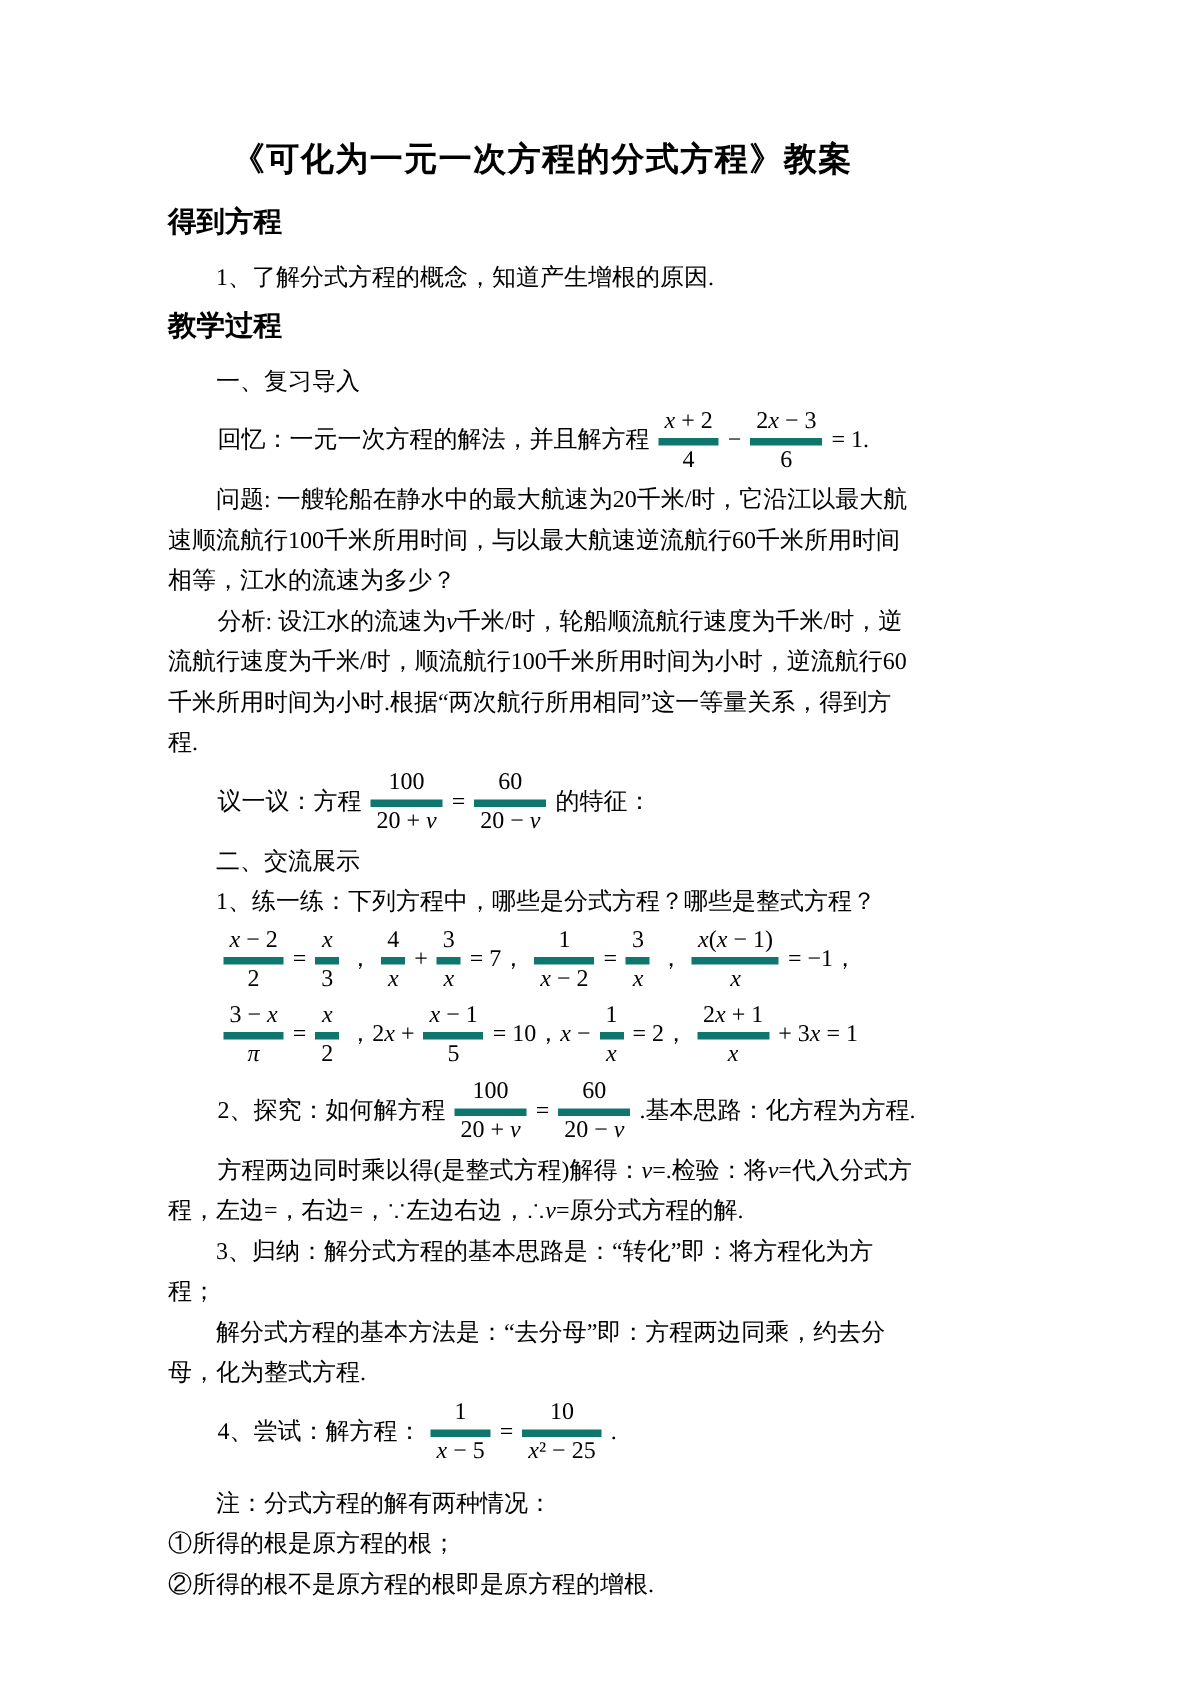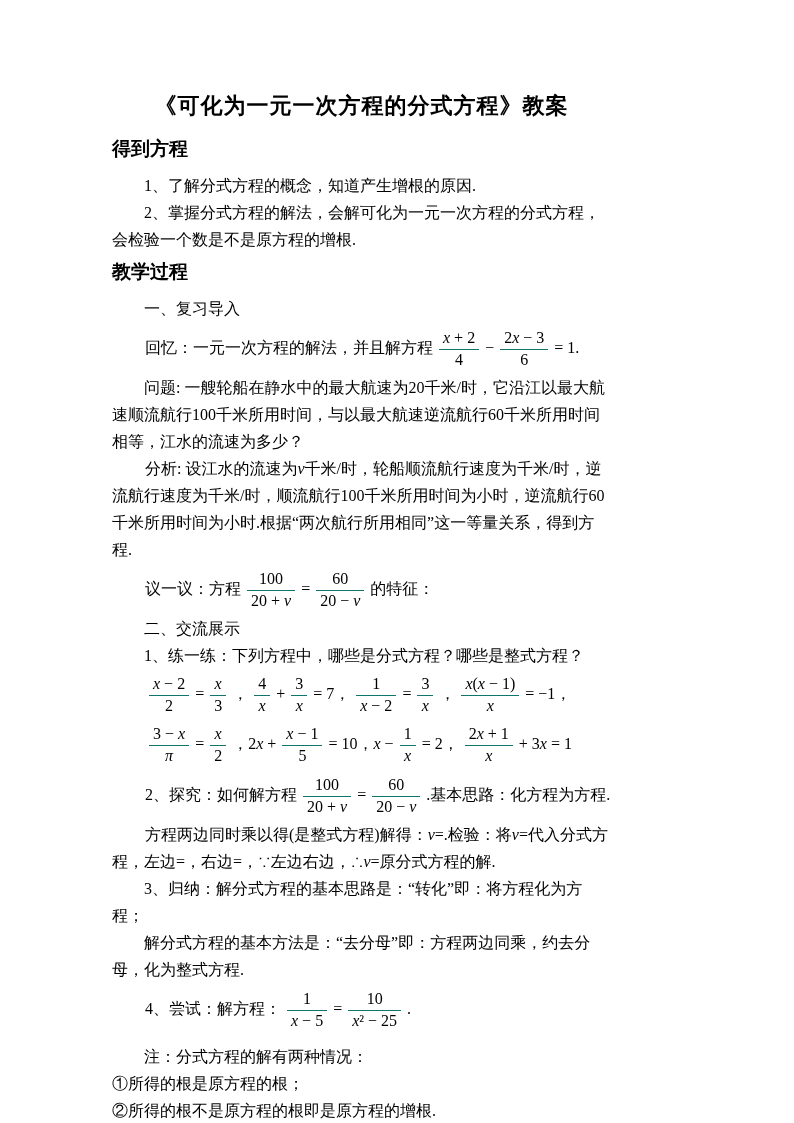--- a/index.html
+++ b/index.html
@@ -27,34 +27,33 @@
   .mathline {
     line-height:52px; padding-left:32px; white-space:nowrap;
   }
   .eqrow { line-height:50px; }
   .mt { margin:0 1px; }
   .frac {
     display:inline-block; text-align:center; vertical-align:middle;
     margin:0 5px; line-height:1.15;
     font-family:"Liberation Serif","DejaVu Serif",serif;
   }
-  .frac .num { display:block; padding:0 4px 1px 4px; border-bottom:1px solid #0f766e; }
+  .frac .num { display:block; padding:0 4px 1px 4px; border-bottom:5px solid #0f766e; }
   .frac .den { display:block; padding:1px 4px 0 4px; }
   i { font-family:"Liberation Serif","DejaVu Serif",serif; }
   .note-gap { margin-top:8px; }
 </style>
 </head>
 <body>
 
 <div class="page">
   <div class="title">《可化为一元一次方程的分式方程》教案</div>
 
   <div class="h">得到方程</div>
   <p class="ind">1、了解分式方程的概念，知道产生增根的原因.</p>
-  <p class="ind">2、掌握分式方程的解法，会解可化为一元一次方程的分式方程，会检验一个数是不是原方程的增根.</p>
 
   <div class="h">教学过程</div>
   <p class="ind">一、复习导入</p>
 
   <div class="mathline"><span class="mt">回忆：一元一次方程的解法，并且解方程</span><span class="frac"><span class="num"><i>x</i> + 2</span><span class="den">4</span></span><span class="mt">−</span><span class="frac"><span class="num">2<i>x</i> − 3</span><span class="den">6</span></span><span class="mt">= 1.</span></div>
 
   <p class="ind">问题: 一艘轮船在静水中的最大航速为20千米/时，它沿江以最大航速顺流航行100千米所用时间，与以最大航速逆流航行60千米所用时间相等，江水的流速为多少？</p>
   <p class="ind"><span class="mt">分析: 设江水的流速为<i>v</i>千米/时，轮船顺流航行速度为千米/时，逆流航行速度为千米/时，顺流航行100千米所用时间为小时，逆流航行60千米所用时间为小时.根据“两次航行所用相同”这一等量关系，得到方程.</span></p>
 
   <div class="mathline"><span class="mt">议一议：方程</span><span class="frac"><span class="num">100</span><span class="den">20 + <i>v</i></span></span><span class="mt">=</span><span class="frac"><span class="num">60</span><span class="den">20 − <i>v</i></span></span><span class="mt">的特征：</span></div>

